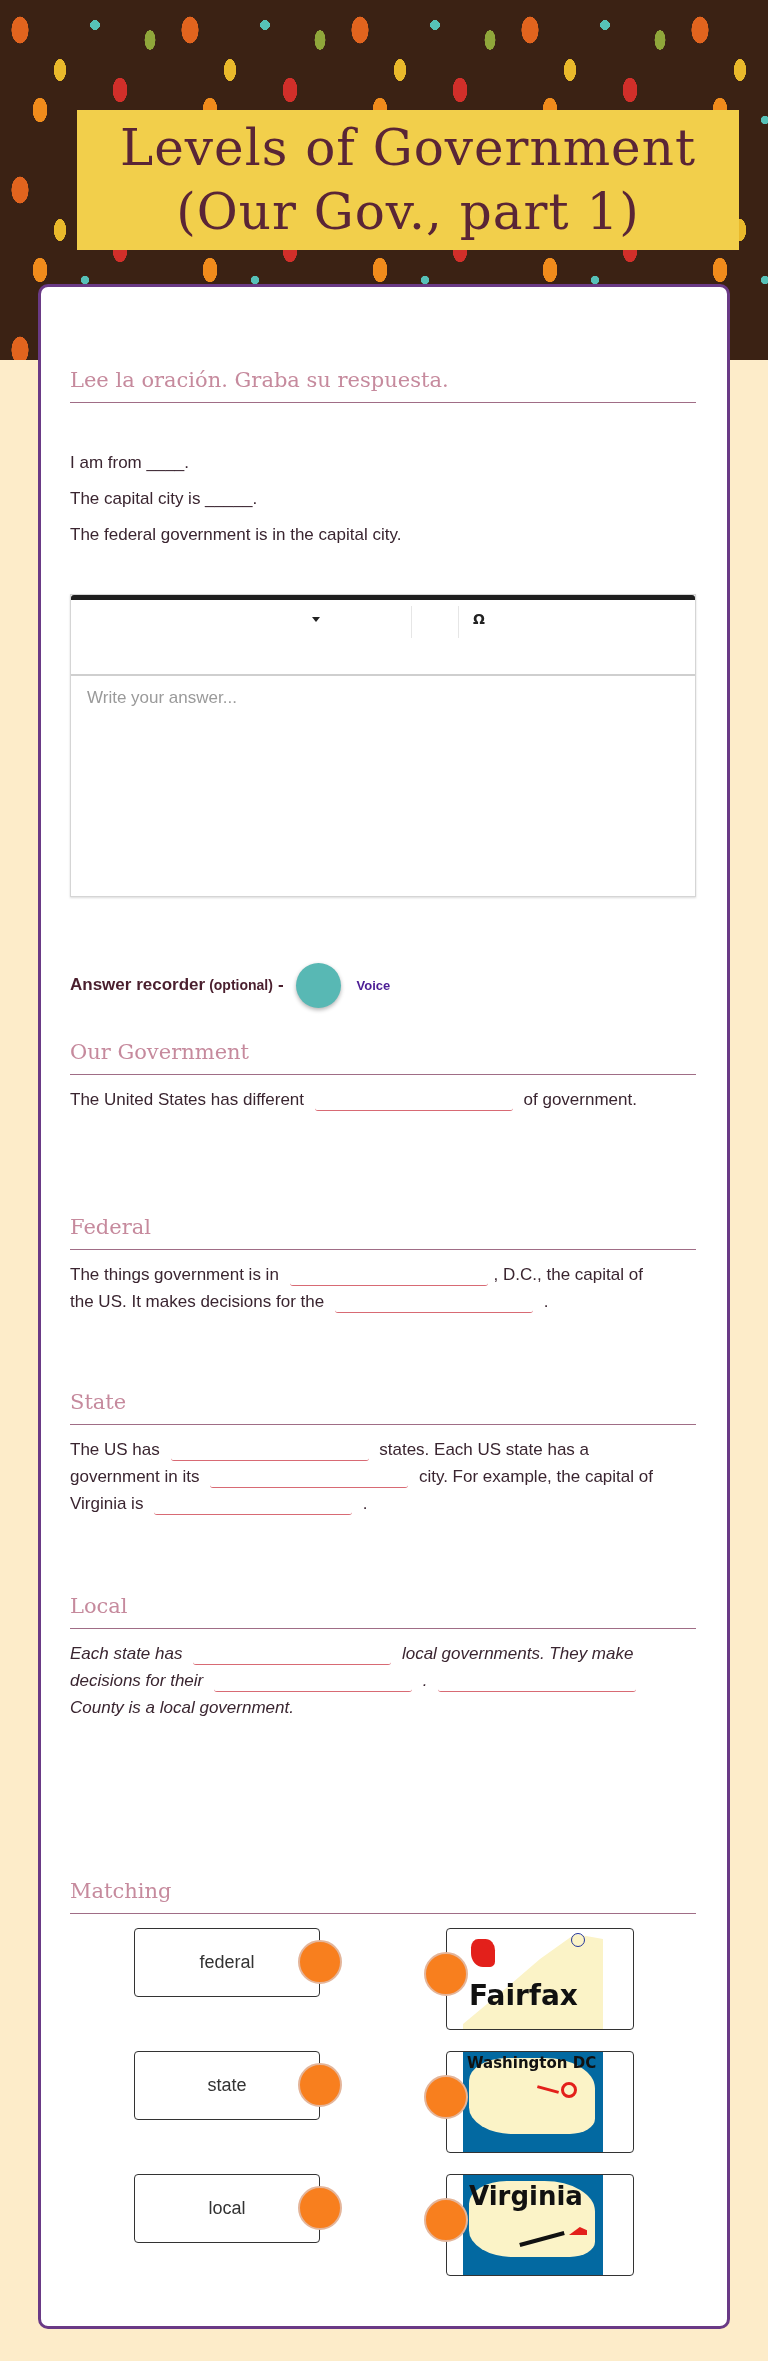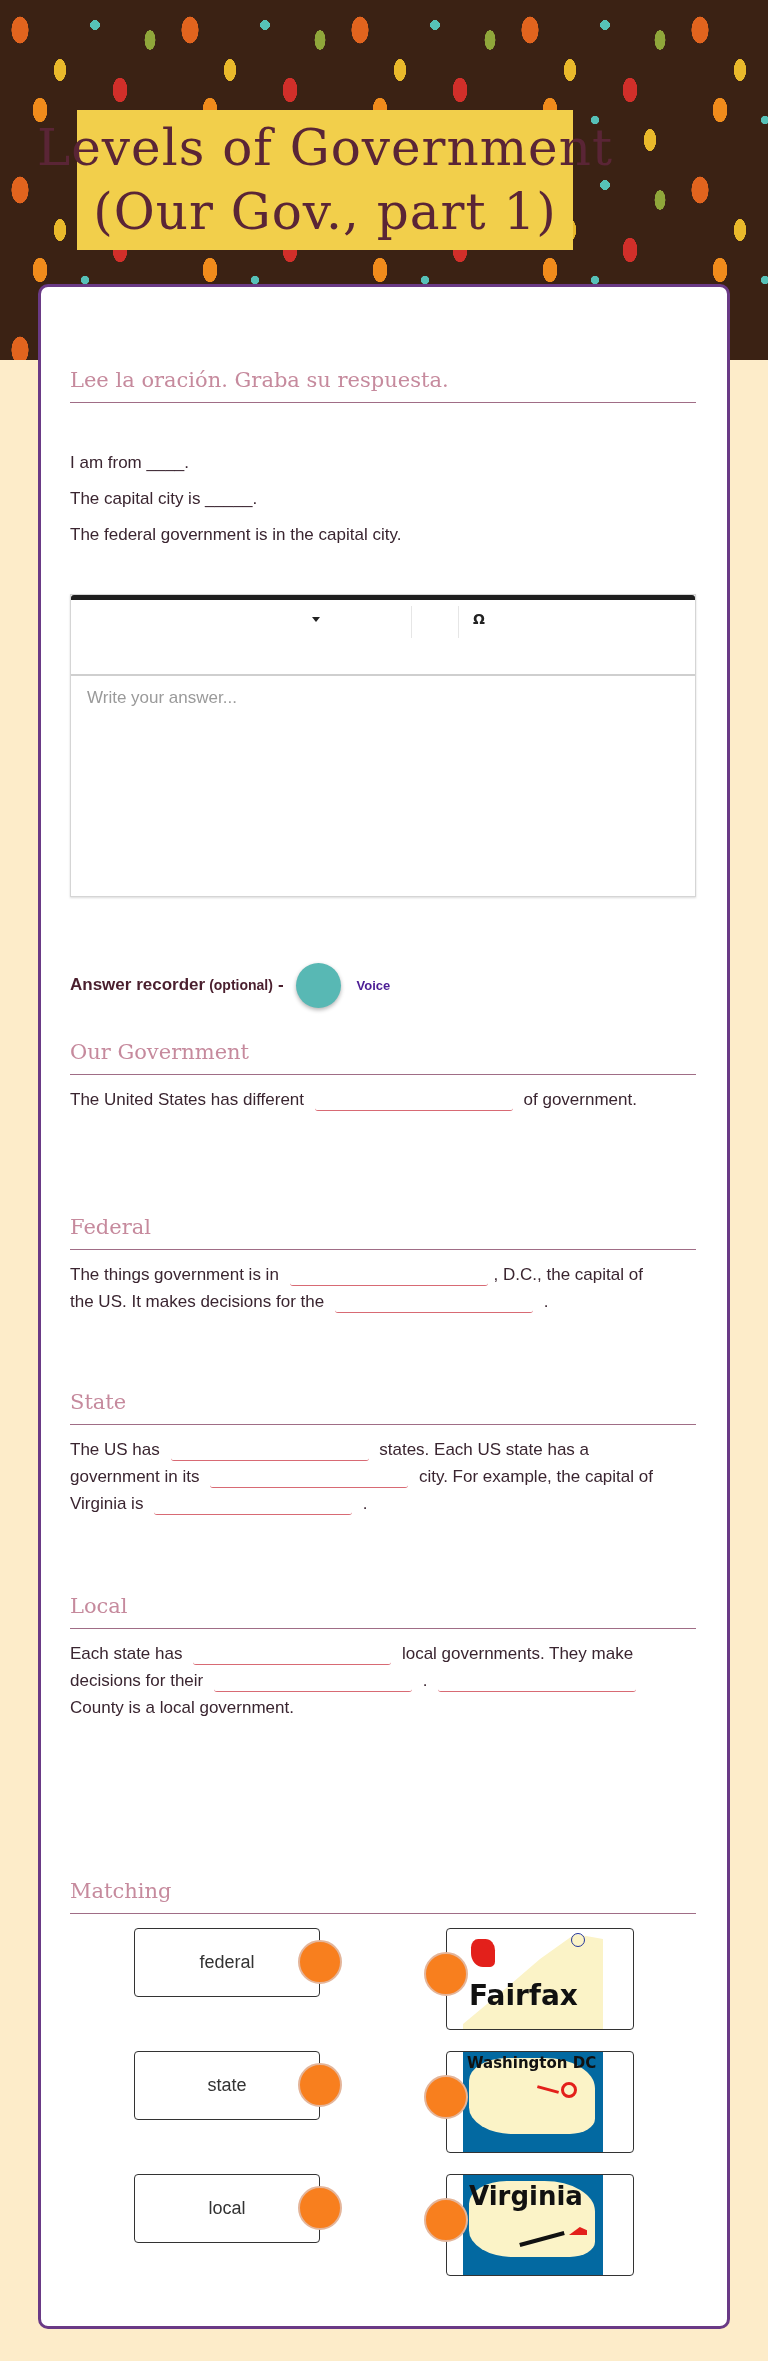--- a/index.html
+++ b/index.html
@@ -20,21 +20,21 @@
       radial-gradient(ellipse 10px 18px at 60px 70px, #e9b92b 60%, transparent 62%),
       radial-gradient(circle 8px at 95px 25px, #56c1b8 60%, transparent 62%),
       radial-gradient(ellipse 12px 20px at 120px 90px, #d12f2a 60%, transparent 62%),
       radial-gradient(ellipse 9px 16px at 150px 40px, #8fa63a 60%, transparent 62%),
       radial-gradient(ellipse 12px 20px at 40px 110px, #f08c1c 60%, transparent 62%),
       radial-gradient(circle 7px at 85px 120px, #56c1b8 60%, transparent 62%),
       radial-gradient(ellipse 10px 18px at 140px 140px, #e9b92b 60%, transparent 62%);
     background-size: 170px 160px;
   }
   .title-box {
-    position: absolute; left: 77px; top: 110px; width: 496px; height: 140px;
+    position: absolute; left: 77px; top: 110px; width: 662px; height: 140px;
     background: #f2cf4b;
     display: flex; flex-direction: column; align-items: center; justify-content: center;
   }
   .title-box .line {
     font-family: "DejaVu Serif", "Liberation Serif", serif;
     font-weight: 300;
     font-size: 50px; line-height: 64px;
     color: #5a2536;
     letter-spacing: 1px;
     white-space: nowrap;
@@ -228,21 +228,21 @@
     <span>city. For example, the capital of</span>
   </div>
   <div>
     <span>Virginia is</span>
     <span class="blank"></span>
     <span>.</span>
   </div>
 </div>
 
 <div class="section-title" style="top:1588px;">Local</div>
-<div class="body-text" style="top:1640px;">
+<div class="body-text" style="top:1640px;font-style:italic;">
   <div>
     <span>Each state has</span>
     <span class="blank"></span>
     <span>local governments. They make</span>
   </div>
   <div>
     <span>decisions for their</span>
     <span class="blank"></span>
     <span>.</span>
     <span class="blank"></span>

